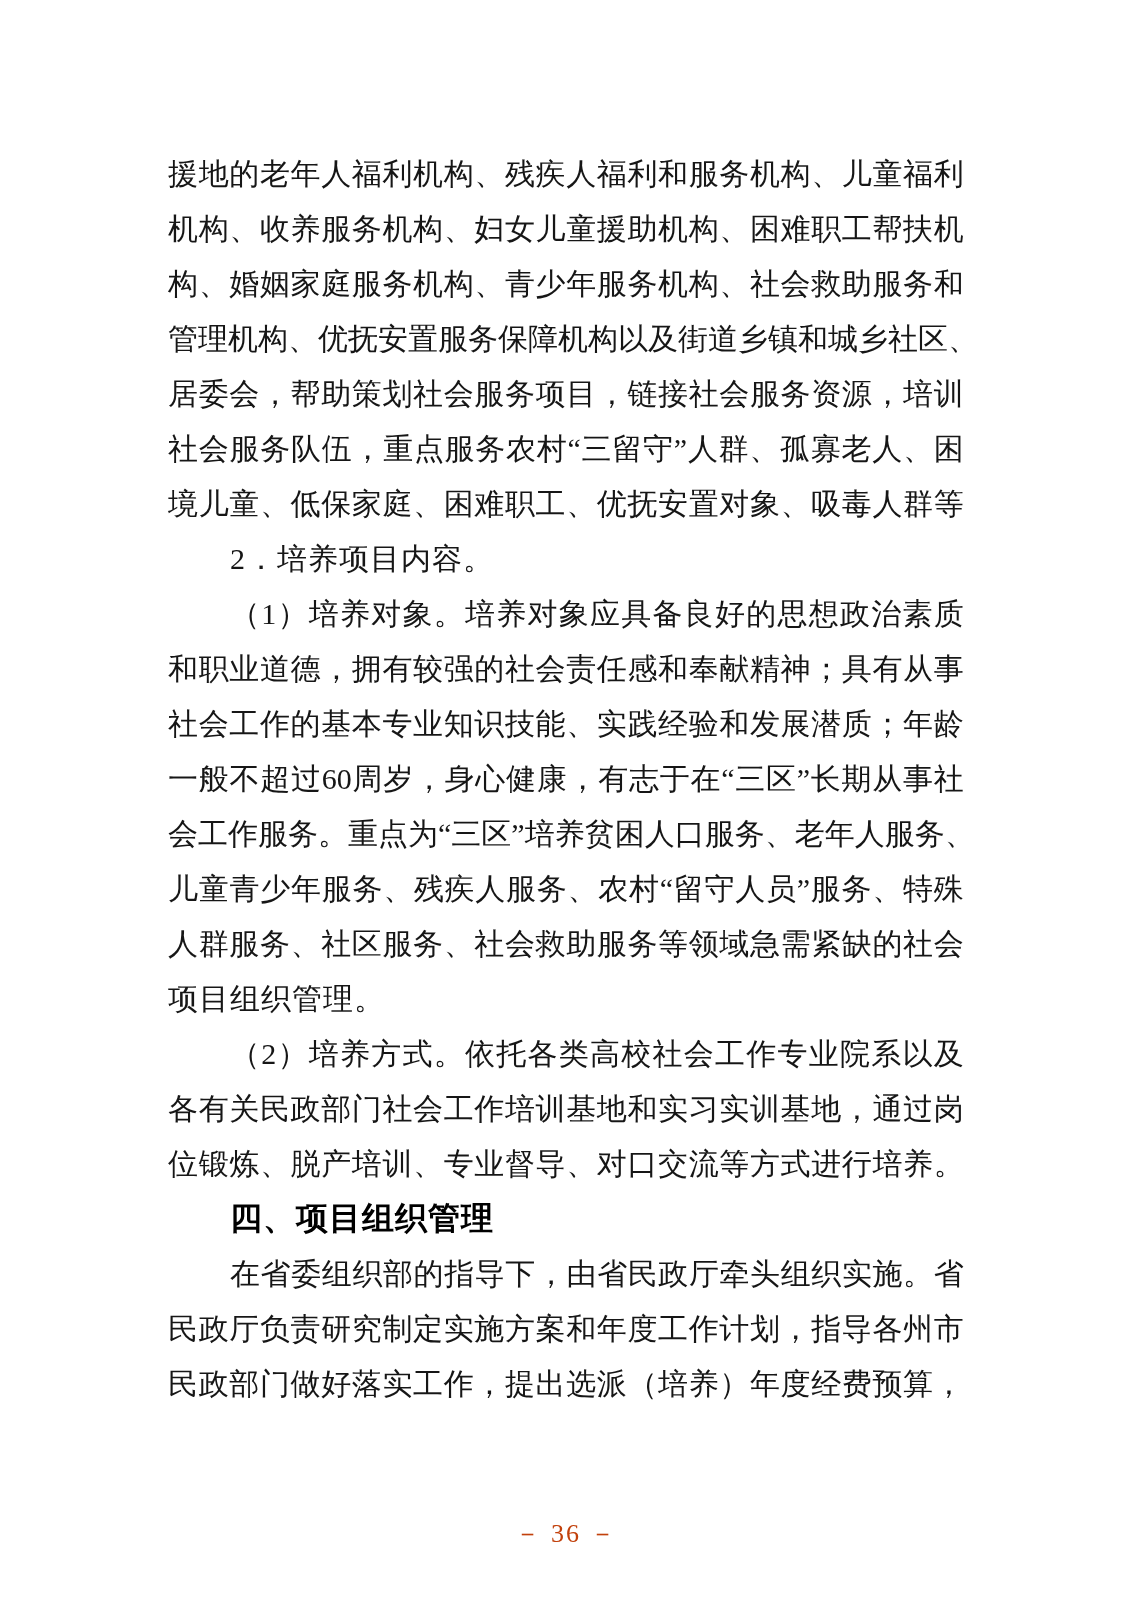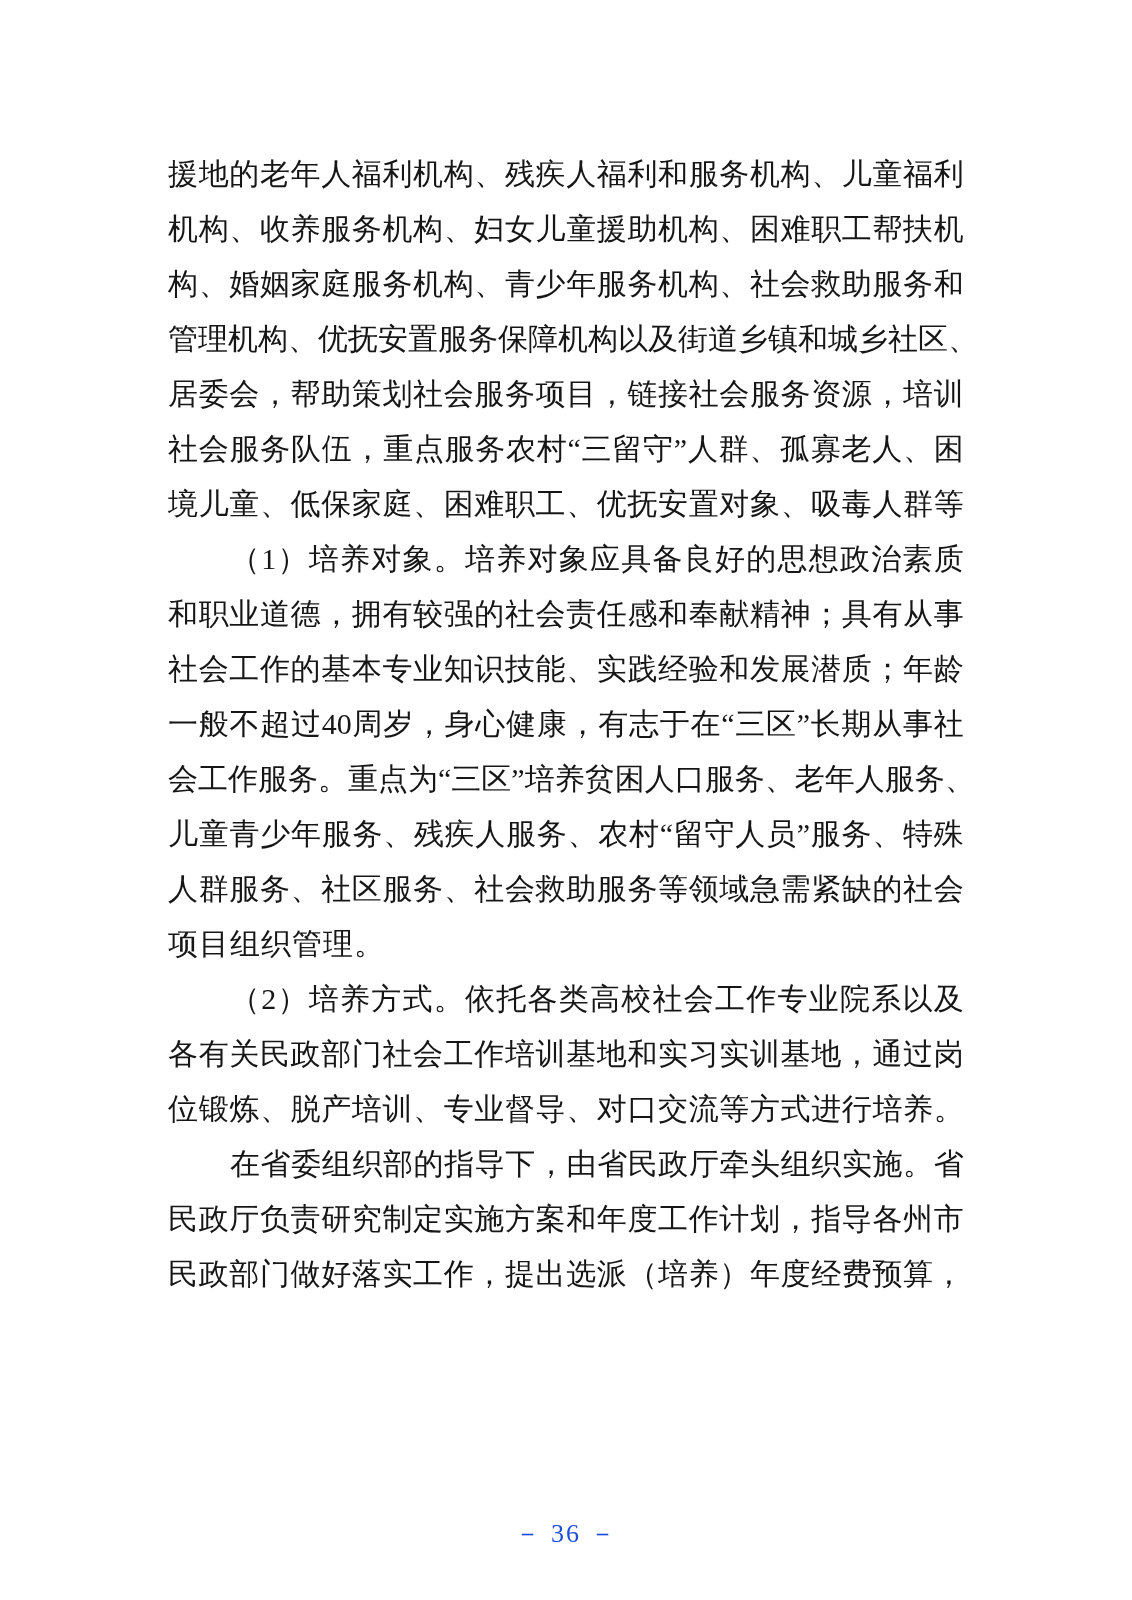--- a/index.html
+++ b/index.html
@@ -54,21 +54,21 @@
     font-size: 32px;
     color: #000000;
   }
   .footer {
     position: absolute;
     left: 0;
     top: 1516px;
     width: 100%;
     text-align: center;
     font-size: 26px;
-    color: #1d4ed8;
+    color: #c2410c;
     letter-spacing: 2px;
   }
 </style>
 </head>
 <body>
 
 <div class="page">
   <div class="text-block" id="text-block">
       <div class="para">
         <div class="line justify">
@@ -262,20 +262,23 @@
           <span>置</span>
           <span>对</span>
           <span>象</span>
           <span>、</span>
           <span>吸</span>
           <span>毒</span>
           <span>人</span>
           <span>群</span>
           <span>等</span>
         </div>
+      </div>
+      <div class="para">
+        <div class="line indent">2．培养项目内容。</div>
       </div>
       <div class="para">
         <div class="line justify indent">
           <span>（</span>
           <span>1</span>
           <span>）</span>
           <span>培</span>
           <span>养</span>
           <span>对</span>
           <span>象</span>
@@ -352,21 +355,21 @@
           <span>；</span>
           <span>年</span>
           <span>龄</span>
         </div>
         <div class="line justify">
           <span>一</span>
           <span>般</span>
           <span>不</span>
           <span>超</span>
           <span>过</span>
-          <span>40</span>
+          <span>60</span>
           <span>周</span>
           <span>岁</span>
           <span>，</span>
           <span>身</span>
           <span>心</span>
           <span>健</span>
           <span>康</span>
           <span>，</span>
           <span>有</span>
           <span>志</span>
@@ -547,20 +550,23 @@
           <span>流</span>
           <span>等</span>
           <span>方</span>
           <span>式</span>
           <span>进</span>
           <span>行</span>
           <span>培</span>
           <span>养</span>
           <span>。</span>
         </div>
+      </div>
+      <div class="para">
+        <div class="line indent heading">四、项目组织管理</div>
       </div>
       <div class="para">
         <div class="line justify indent">
           <span>在</span>
           <span>省</span>
           <span>委</span>
           <span>组</span>
           <span>织</span>
           <span>部</span>
           <span>的</span>

